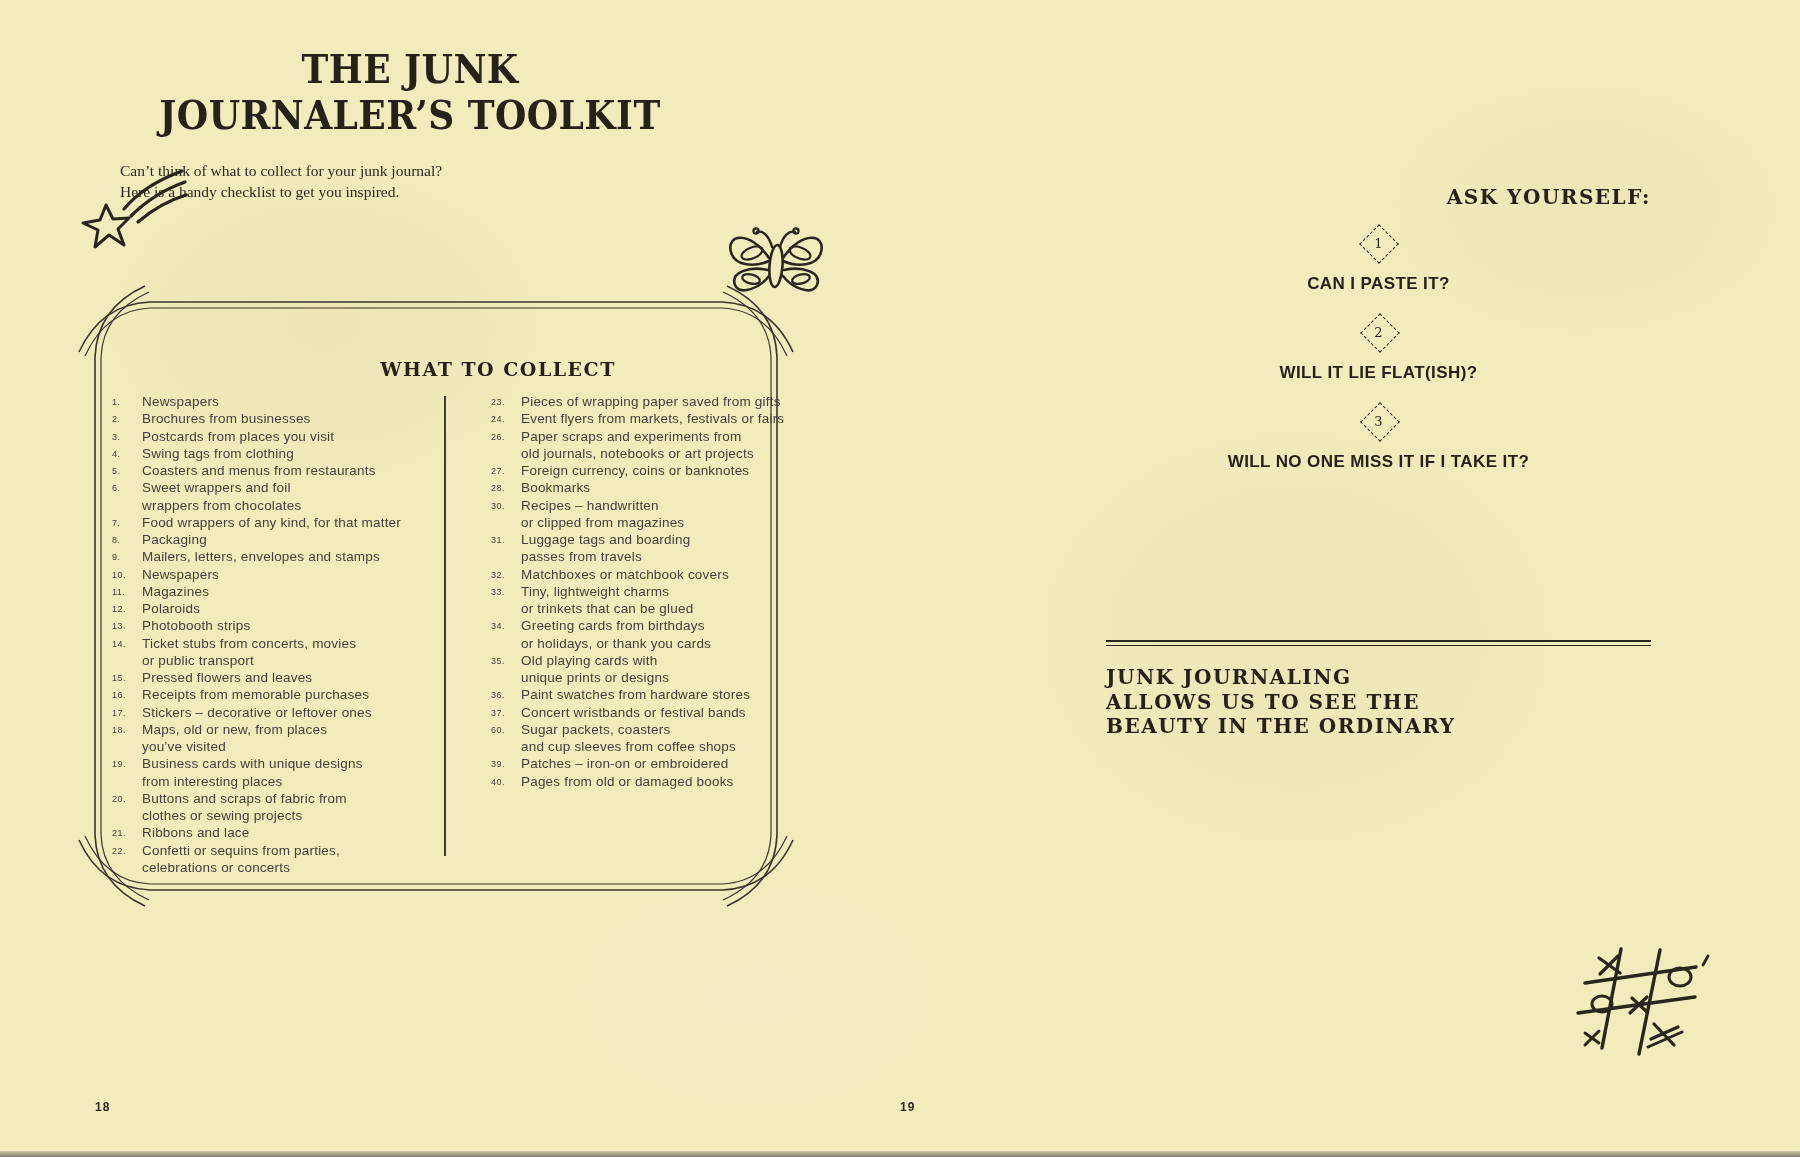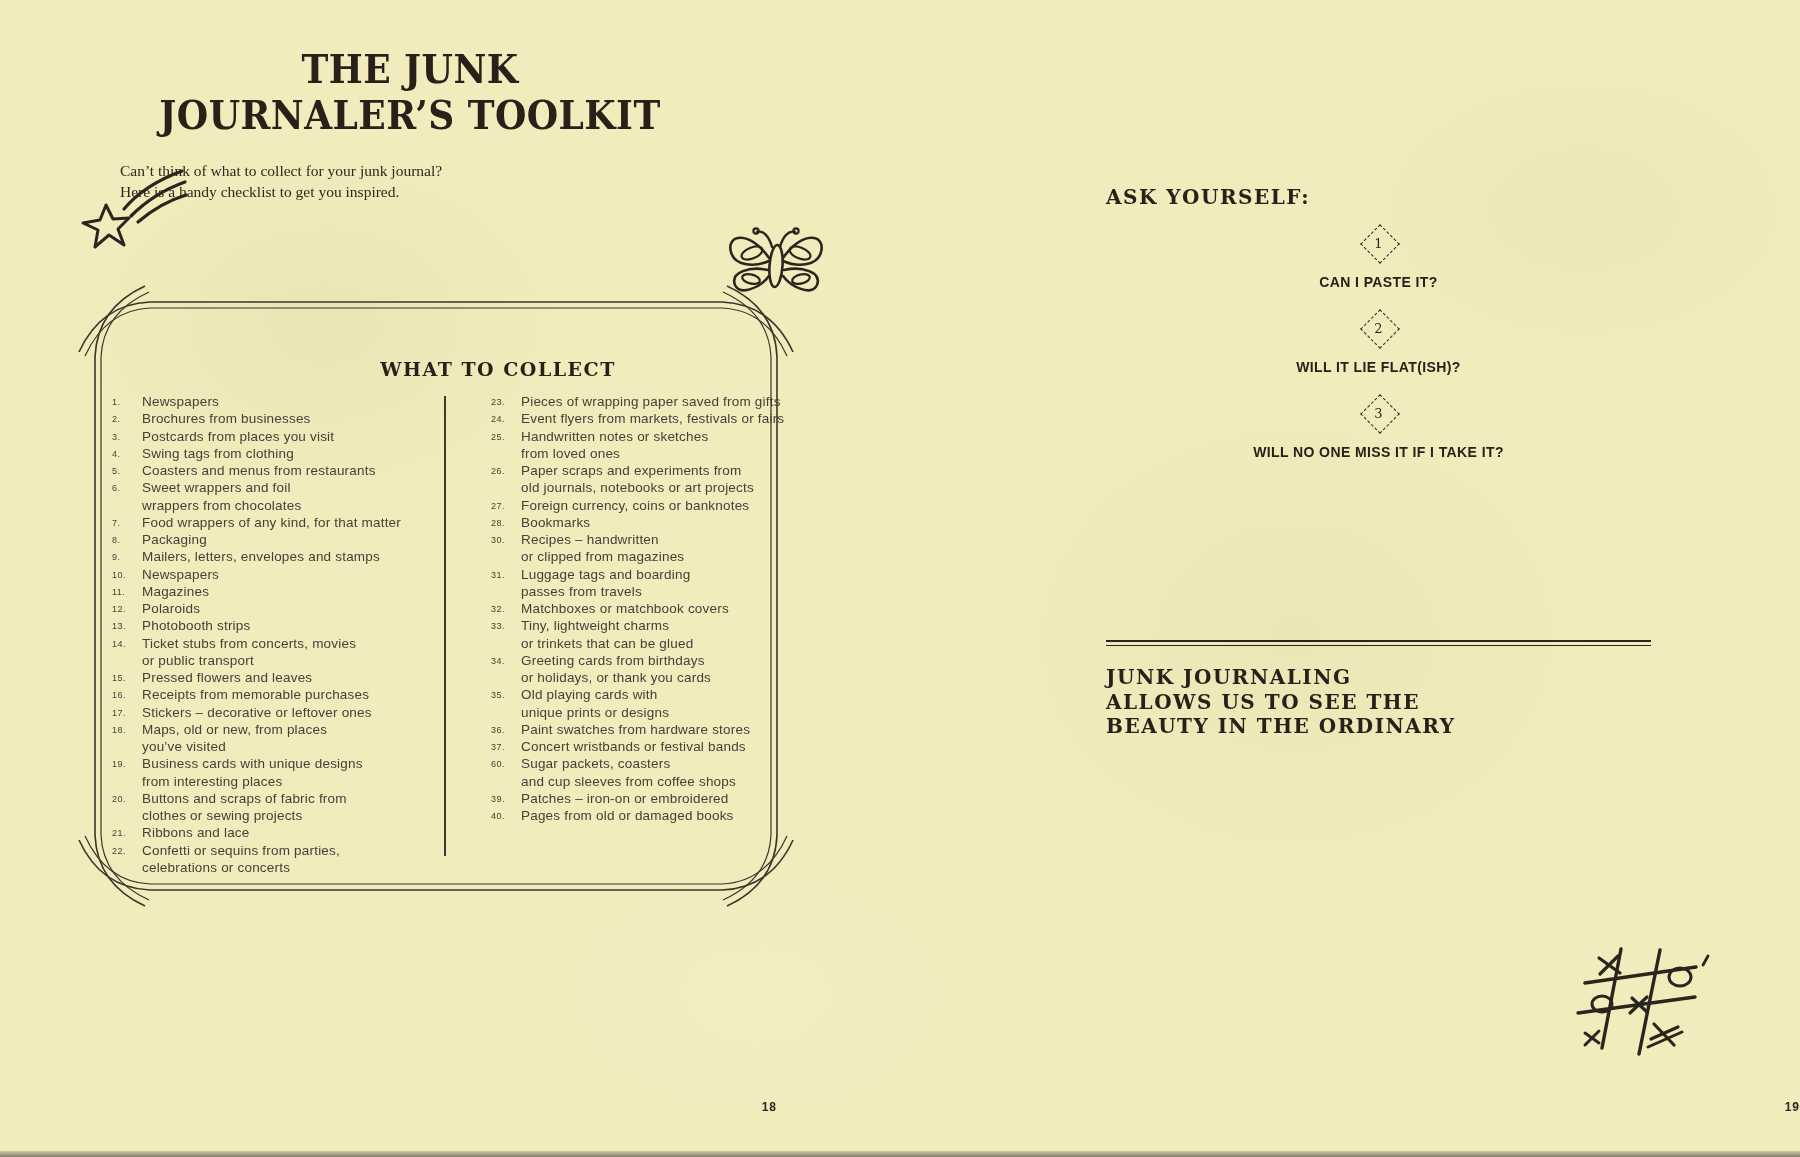--- a/index.html
+++ b/index.html
@@ -41,42 +41,42 @@
   }
   .col-left{left:112px;top:393px;width:332px;}
   .col-right{left:455px;top:393px;width:322px;margin-left:36px;}
   .col-divider{left:444px;top:396px;width:2px;height:460px;background:#3f3a31;}
   .left-footer{
     left:150px;top:1025px;width:572px;text-align:center;
     font-size:16.5px;line-height:22px;color:#2e2820;white-space:pre-line;
   }
   .pagenum{
     font-family:"Liberation Sans",sans-serif;font-weight:bold;font-size:12px;letter-spacing:1px;
-    text-align:right;color:#2c2620;
+    text-align:left;color:#2c2620;
   }
   .pn-left{left:95px;top:1100px;width:682px;}
   .pn-right{left:900px;top:1100px;width:900px;}
   
   .ask-heading{
-    left:1106px;top:185px;width:545px;text-align:left;
+    left:1106px;top:185px;width:545px;text-align:right;
     font-family:"DejaVu Serif",serif;font-weight:bold;font-size:20px;letter-spacing:1.5px;color:#27211a;
   }
   .steps{left:1106px;top:220px;width:545px;display:flex;flex-direction:column;align-items:center;}
   .step{display:flex;flex-direction:column;align-items:center;margin-bottom:15px;}
   .diamond-wrap{position:relative;width:46px;height:46px;}
   .diamond{
     position:absolute;left:10px;top:10px;width:26px;height:26px;
     border:1.3px dashed #2c2620;transform:rotate(45deg);
   }
   .dnum{
     position:absolute;inset:0;display:flex;align-items:center;justify-content:center;
     font-family:"DejaVu Serif",serif;font-size:13px;color:#2c2620;
   }
   .q{
-    margin-top:8px;font-family:"Liberation Sans",sans-serif;font-weight:bold;font-size:14px;
+    margin-top:8px;font-family:"Liberation Sans",sans-serif;font-weight:bold;font-size:17px;
     letter-spacing:.4px;color:#27211a;
   }
   .textblock{width:545px;font-size:17px;line-height:19.7px;text-align:justify;color:#2e2820;}
   .textblock .para{margin:0;}
   .textblock .para + .para{text-indent:28px;}
   .intro-paras{left:1106px;top:477px;}
   .body-paras{left:1106px;top:749px;}
   .double-rule{
     left:1106px;top:640px;width:545px;height:3px;
     border-top:2.5px solid #2c2620;border-bottom:1px solid #2c2620;
@@ -262,25 +262,20 @@
   <div class="abs list-col col-right">
       <div class="row">
       <span class="num">23.</span>
       <span class="txt">Pieces of wrapping paper saved from gifts</span>
     </div>
       <div class="row">
       <span class="num">24.</span>
       <span class="txt">Event flyers from markets, festivals or fairs</span>
     </div>
       <div class="row">
-      <span class="num">25.</span>
-      <span class="txt">Handwritten notes or sketches
-from loved ones</span>
-    </div>
-      <div class="row">
       <span class="num">26.</span>
       <span class="txt">Paper scraps and experiments from
 old journals, notebooks or art projects</span>
     </div>
       <div class="row">
       <span class="num">27.</span>
       <span class="txt">Foreign currency, coins or banknotes</span>
     </div>
       <div class="row">
       <span class="num">28.</span>

